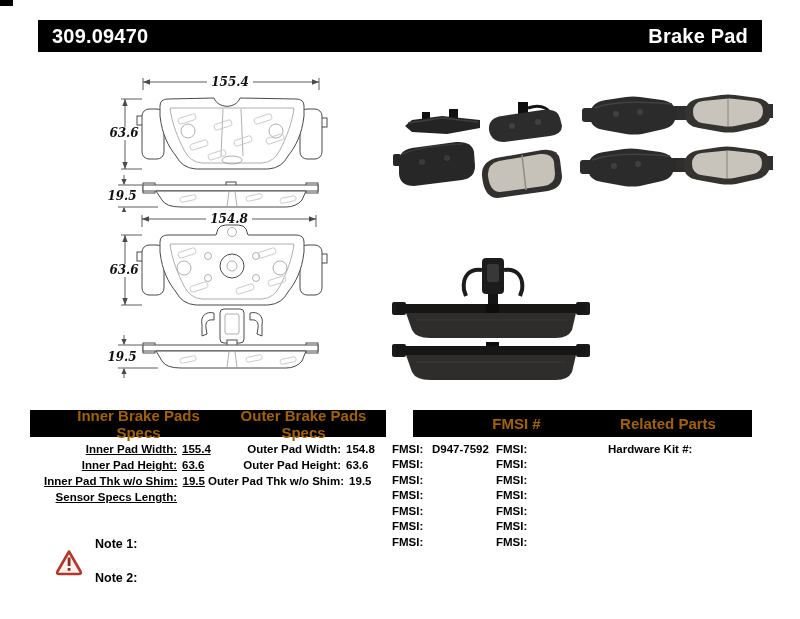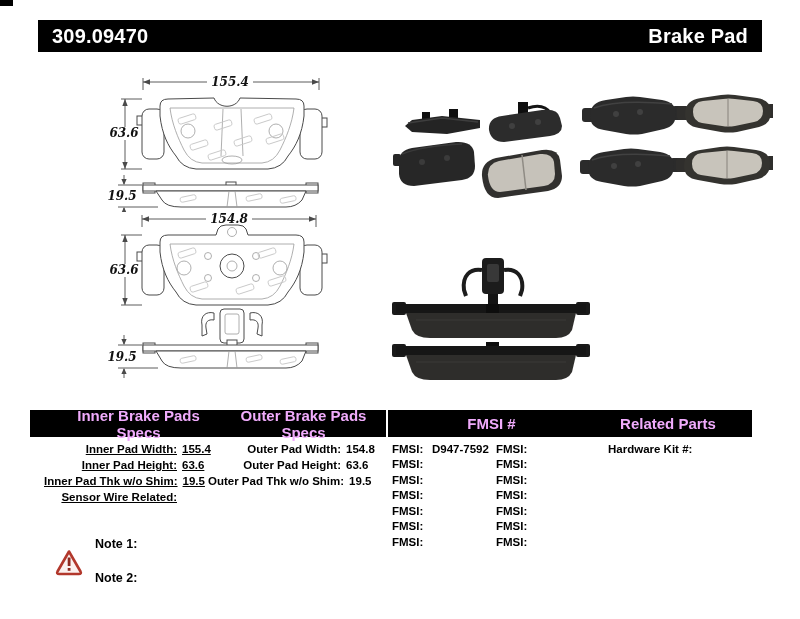--- a/index.html
+++ b/index.html
@@ -4,26 +4,26 @@
 <style>
   html,body{margin:0;padding:0;background:#fff;}
   .page{position:relative;width:800px;height:619px;background:#fff;overflow:hidden;
         font-family:"Liberation Sans",sans-serif;color:#000;}
   .abs{position:absolute;}
   .corner-mark{left:0;top:0;width:13px;height:6px;background:#000;}
   .header-bar{left:38px;top:20px;width:724px;height:32px;background:#000;color:#fff;
       display:flex;align-items:center;justify-content:space-between;padding:15px 14px;box-sizing:border-box;}
   .header-bar .hb-txt{font-size:20px;font-weight:bold;letter-spacing:.2px;}
   
-  .thbar{top:410px;height:27px;background:#000;color:#f0abfc;display:flex;align-items:center;}
+  .thbar{top:410px;height:27px;background:#000;color:#a16207;display:flex;align-items:center;}
   .thbar span{font-size:15px;font-weight:bold;text-align:center;}
   .bar-specs{left:30px;width:356px;}
   .bar-specs span{flex:1;}
   .bar-specs .sp-inner{padding-left:26px;}
-  .bar-fmsi{left:388px;width:207px;justify-content:center;}
+  .bar-fmsi{left:413px;width:207px;justify-content:center;}
   .bar-related{left:584px;width:168px;justify-content:center;}
   
   .speccol{top:441px;width:178px;font-size:11.5px;font-weight:bold;}
   .col-inner{left:44px;text-decoration:underline;} .col-outer{left:208px;}
   .srow{display:flex;height:16px;align-items:center;}
   .srow .lbl{flex:1;text-align:right;white-space:nowrap;}
   .srow .val{width:40px;text-align:left;padding-left:5px;white-space:nowrap;}
   .fmsicol{top:441px;width:104px;font-size:11.5px;font-weight:bold;}
   .fmsi-l{left:392px;} .fmsi-r{left:496px;}
   .frow{display:flex;height:15.5px;align-items:center;}
@@ -290,21 +290,21 @@
       </div>
     <div class="srow">
       <span class="lbl">Inner Pad Height:</span>
       <span class="val">63.6</span>
       </div>
     <div class="srow">
       <span class="lbl">Inner Pad Thk w/o Shim:</span>
       <span class="val">19.5</span>
       </div>
     <div class="srow">
-      <span class="lbl">Sensor Wire Related:</span>
+      <span class="lbl">Sensor Specs Length:</span>
       <span class="val"></span>
       </div>
   </div>
 
   <div class="abs speccol col-outer">
     <div class="srow">
       <span class="lbl">Outer Pad Width:</span>
       <span class="val">154.8</span>
       </div>
     <div class="srow">

